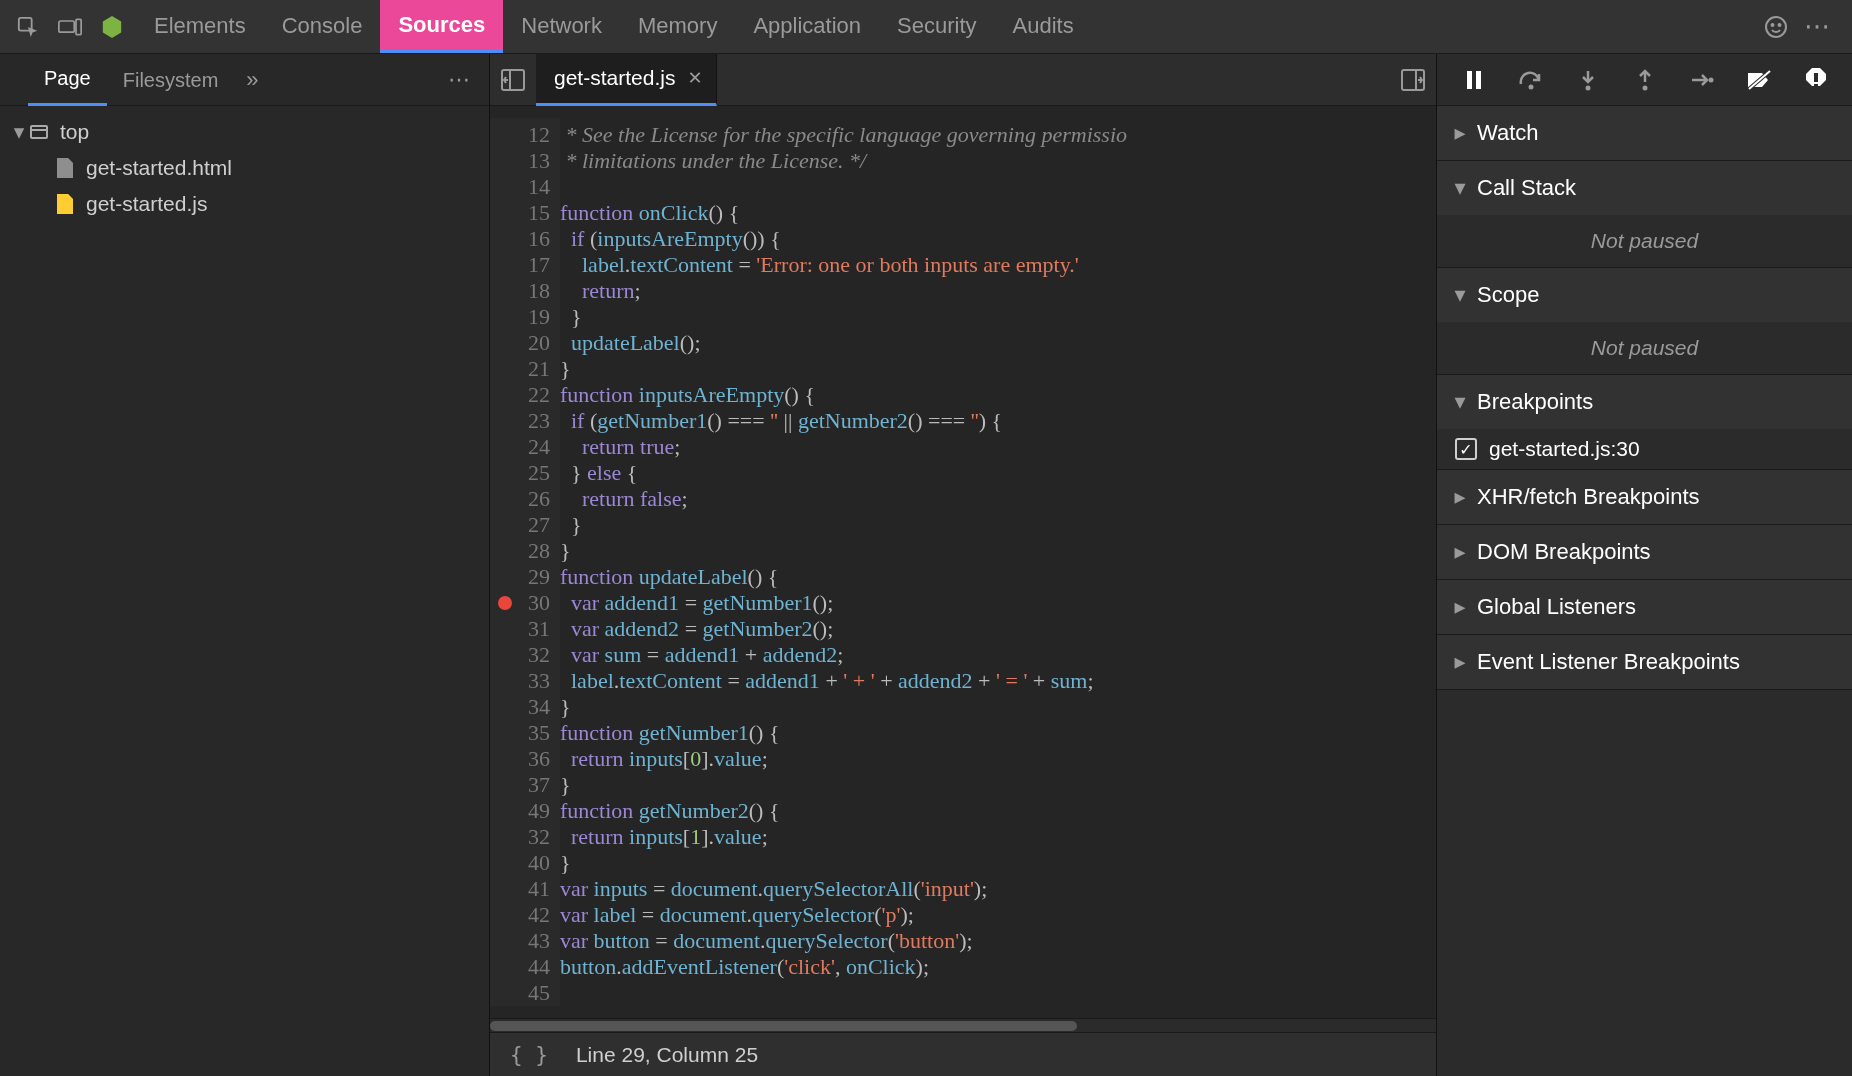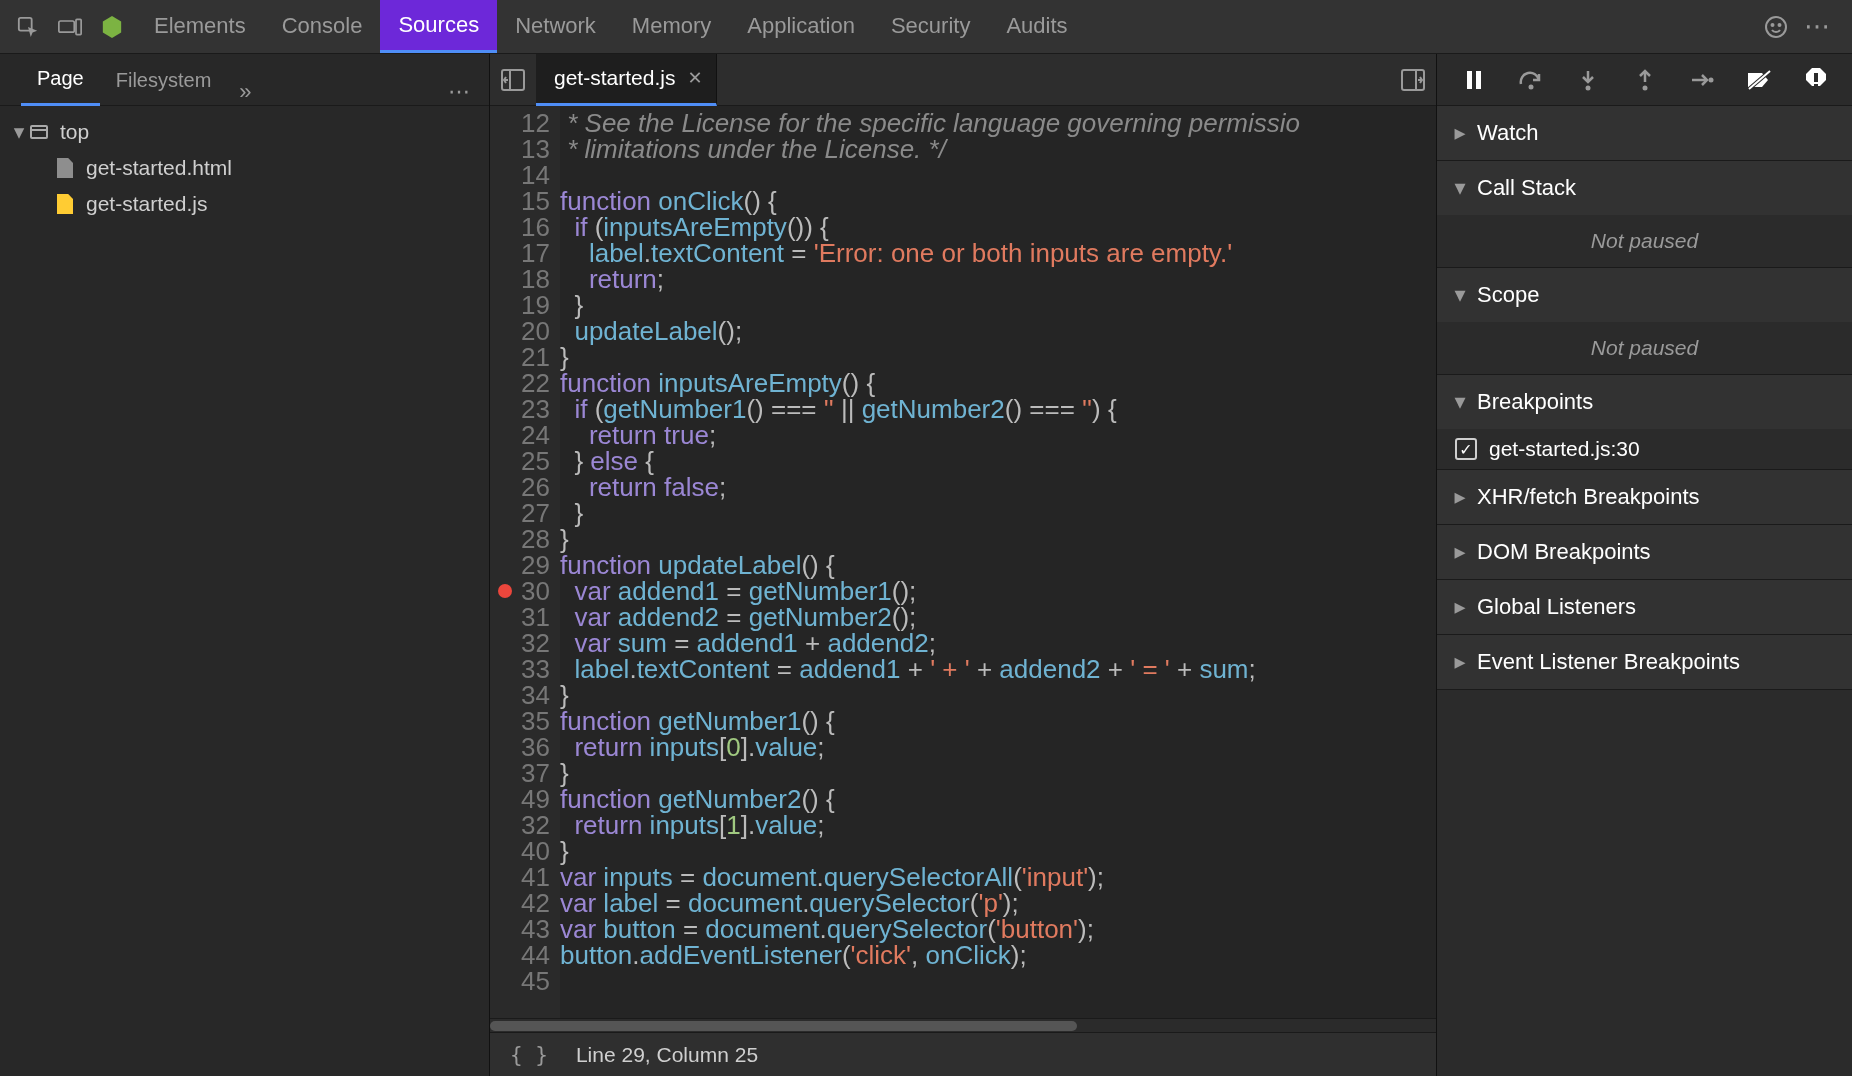--- a/index.html
+++ b/index.html
@@ -22,46 +22,46 @@
     --op:#b0b0b0;
     --num:#a0c980;
     --yellow:#ffcc33;
     --bp-red:#eb463c;
   }
   *{box-sizing:border-box;}
   html,body{margin:0;padding:0;width:1852px;height:1076px;background:var(--bg);font-family:"Helvetica Neue",Arial,sans-serif;color:var(--text);overflow:hidden;font-size:18px;}
   .toolbar{height:54px;background:var(--bg3);display:flex;align-items:center;padding:0 10px;border-bottom:1px solid #1a1a1a;}
   .toolbar .icon-btn{width:36px;height:36px;display:flex;align-items:center;justify-content:center;color:var(--text-dim);margin-right:6px;}
   .toolbar .tab{padding:0 18px;height:54px;display:flex;align-items:center;color:var(--text-dim);font-size:22px;cursor:pointer;}
-  .toolbar .tab.active{color:var(--text-bright);border-bottom:3px solid #4f8ef7;background:#6d28d9;}
+  .toolbar .tab.active{color:var(--text-bright);border-bottom:3px solid #4f8ef7;background:#ec4899;font-weight:bold;}
   .toolbar .spacer{flex:1;}
   .main{display:flex;height:calc(100% - 54px);}
   
   .nav{width:490px;background:#282828;display:flex;flex-direction:column;border-right:1px solid #111;}
-  .nav-tabs{height:52px;display:flex;align-items:flex-end;border-bottom:1px solid #1a1a1a;padding-left:21px;}
+  .nav-tabs{height:52px;display:flex;align-items:center;border-bottom:1px solid #1a1a1a;padding-left:28px;}
   .nav-tab{height:52px;display:flex;align-items:center;padding:0 16px;font-size:20px;color:var(--text-dim);cursor:pointer;}
   .nav-tab.active{color:var(--text-bright);border-bottom:3px solid #4f8ef7;}
   .nav-more{width:36px;color:var(--text-dim);font-size:22px;display:flex;align-items:center;justify-content:center;}
   .nav-kebab{margin-left:auto;margin-right:12px;color:var(--text-dim);font-size:22px;width:36px;display:flex;align-items:center;justify-content:center;}
   .tree{flex:1;overflow:auto;padding-top:8px;}
   .tree-row{display:flex;align-items:center;height:36px;padding-left:10px;font-size:21px;color:var(--text);}
   .tree-row .tw{width:18px;display:flex;align-items:center;justify-content:center;color:var(--text-dim);}
   .tree-row .fi{width:22px;height:22px;margin-right:10px;display:flex;align-items:center;justify-content:center;}
   .file-grey{width:16px;height:20px;background:#8e8e8e;clip-path:polygon(0 0,70% 0,100% 25%,100% 100%,0 100%);}
   .file-yellow{width:16px;height:20px;background:var(--yellow);clip-path:polygon(0 0,70% 0,100% 25%,100% 100%,0 100%);}
   .tree-row.indent1{padding-left:54px;}
   .frame-icon svg{width:20px;height:20px;}
   
   .center{flex:1;display:flex;flex-direction:column;background:#252525;min-width:0;}
   .editor-tabs{height:52px;display:flex;align-items:center;border-bottom:1px solid #1a1a1a;background:#2d2d2d;}
   .editor-side-btn{width:46px;height:52px;display:flex;align-items:center;justify-content:center;color:var(--text-dim);}
   .file-tab{height:52px;display:flex;align-items:center;padding:0 14px 0 18px;background:#1e1e1e;color:var(--text-bright);font-size:21px;border-right:1px solid #111;border-bottom:3px solid #4f8ef7;cursor:pointer;}
   .file-tab .close{margin-left:12px;color:var(--text-dim);font-size:18px;}
   .editor-tabs .spacer{flex:1;}
-  .editor{flex:1;display:flex;overflow:hidden;font-family:Liberation Sans, sans-serif;font-size:26px;line-height:26px;}
+  .editor{flex:1;display:flex;overflow:hidden;font-family:Liberation Serif, serif;font-size:22px;line-height:26px;align-items:center;}
   .gutter{width:70px;background:#2a2a2a;text-align:right;padding-right:10px;color:var(--linenum);position:relative;padding-top:4px;}
   .gutter .ln{height:26px;position:relative;}
   .gutter .bp{position:absolute;left:8px;top:50%;transform:translateY(-50%);width:14px;height:14px;border-radius:50%;background:var(--bp-red);}
   .code{flex:1;overflow:auto;padding-top:4px;white-space:pre;color:#bbbbbb;}
   .code .row{height:26px;}
   .c-com{color:var(--comment-italic);font-style:italic;}
   .c-kw{color:var(--kw);}
   .c-def{color:var(--def);}
   .c-str{color:var(--str);}
   .c-num{color:var(--num);}

